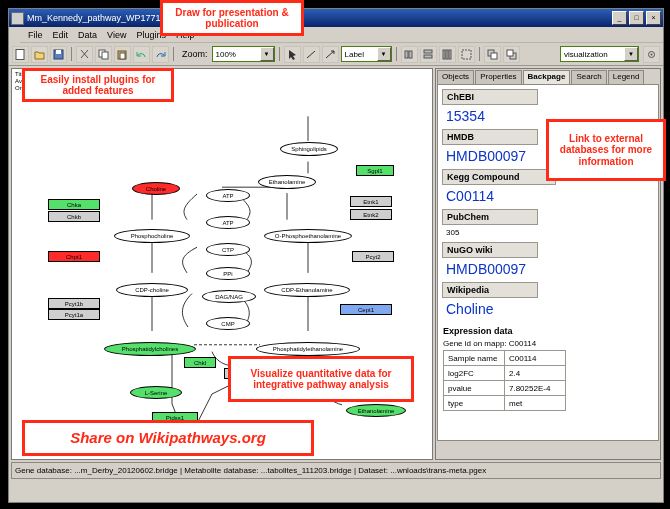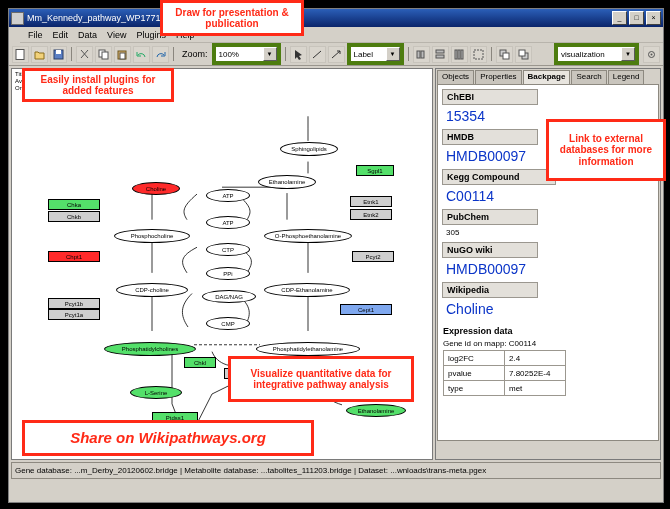--- a/index.html
+++ b/index.html
@@ -16,21 +16,21 @@
   
   .menubar{height:15px;background:#d4d0c8;display:flex;align-items:center;padding-left:3px;border-bottom:1px solid #b8b4ac;margin-left:11px;}
   .menu-item{font-size:9px;padding:1px 5px;color:#000;}
 
   
   .toolbar{height:20px;background:#d4d0c8;display:flex;align-items:center;padding:1px 3px;gap:2px;border-bottom:1px solid #9a968e;}
   .tbtn{width:15px;height:15px;background:#d9d5cd;border:1px solid #c8c4bc;display:flex;align-items:center;justify-content:center;}
   .tbtn svg{display:block;}
   .sep{width:1px;height:14px;background:#8a867e;margin:0 2px;}
   .zoomlabel{font-size:9px;margin:0 2px 0 4px;}
-  .combo{height:14px;background:#fff;border:4px solid #4d7c0f;font-size:8px;display:flex;align-items:center;padding-left:3px;position:relative;}
+  .combo{height:14px;background:#fff;border:1px solid #4d7c0f;font-size:8px;display:flex;align-items:center;padding-left:3px;position:relative;}
   .combo .arrow{position:absolute;right:0;top:0;width:12px;height:12px;background:#d4d0c8;border:1px solid #fff;border-right-color:#5a5a5a;border-bottom-color:#5a5a5a;display:flex;align-items:center;justify-content:center;font-size:6px;}
   .combo-zoom{width:58px;}
   .combo-label{width:46px;}
   .combo-vis{width:74px;}
 
   
   .workarea{position:relative;height:396px;display:flex;background:#d4d0c8;}
   .canvaswrap{position:relative;flex:1;margin:2px;background:#fff;border:1px solid #7a7a7a;overflow:hidden;}
   .rightpanel{width:224px;margin:2px 2px 2px 0;background:#d4d0c8;border:1px solid #7a7a7a;display:flex;flex-direction:column;}
 
@@ -338,20 +338,24 @@
         </div>
         <div class="dbblock">
           <div class="dbhead">Wikipedia</div>
           <div class="dblink">Choline</div>
         </div>
 
         <div class="exprtitle">Expression data</div>
         <div class="geneid">Gene id on mapp: C00114</div>
         <table class="expr">
           <tbody>
+              <tr>
+            <td class="k">Sample name</td>
+            <td class="v">C00114</td>
+          </tr>
           <tr>
             <td class="k">log2FC</td>
             <td class="v">2.4</td>
           </tr>
           <tr>
             <td class="k">pvalue</td>
             <td class="v">7.80252E-4</td>
           </tr>
           <tr>
             <td class="k">type</td>

